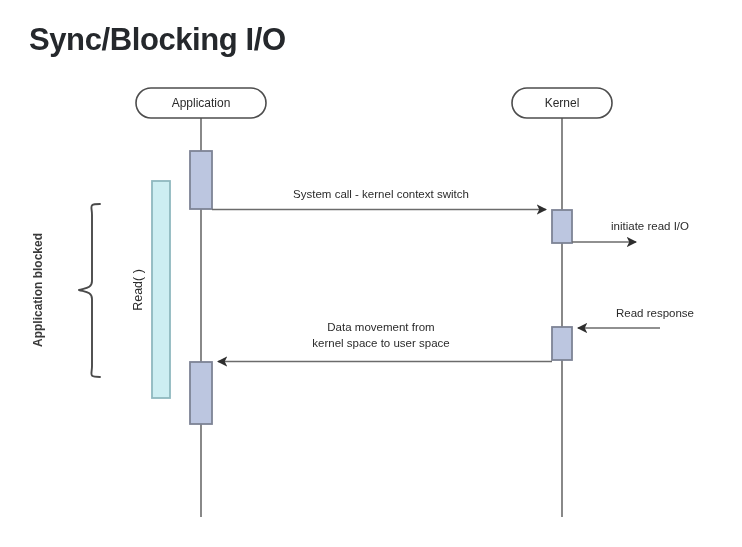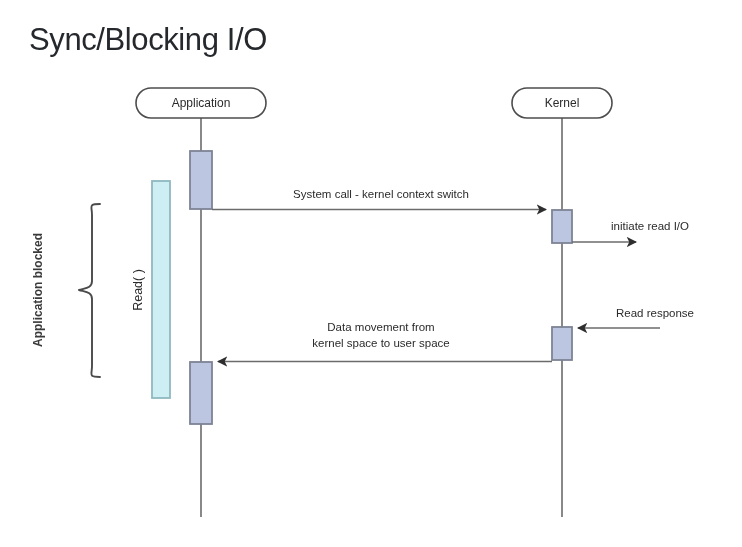--- a/index.html
+++ b/index.html
@@ -13,21 +13,21 @@
     position: relative;
     overflow: hidden;
     font-family: "Liberation Sans", sans-serif;
     color: #222222;
   }
   #page-title {
     position: absolute;
     left: 29px;
     top: 22px;
     font-size: 31px;
-    font-weight: normal;
+    font-weight: bold;
     letter-spacing: -0.4px;
     color: #25282c;
     white-space: nowrap;
   }
   #diagram {
     position: absolute;
     left: 0;
     top: 0;
     width: 742px;
     height: 547px;

